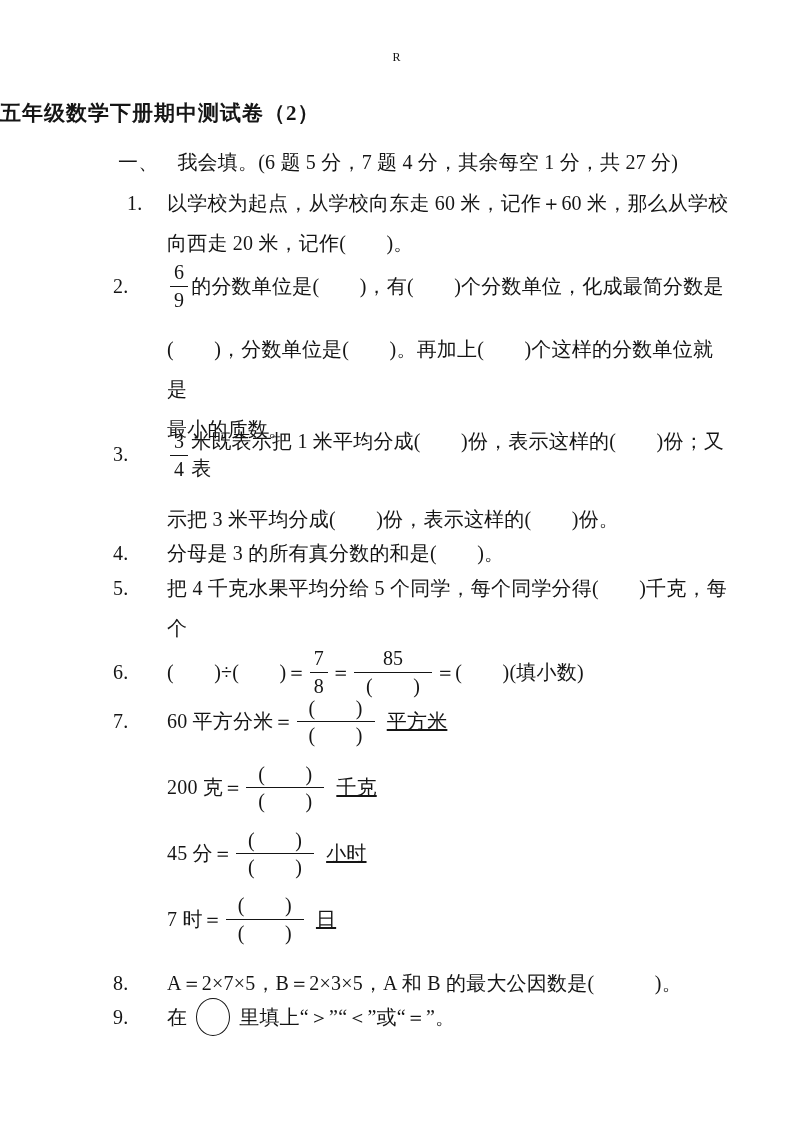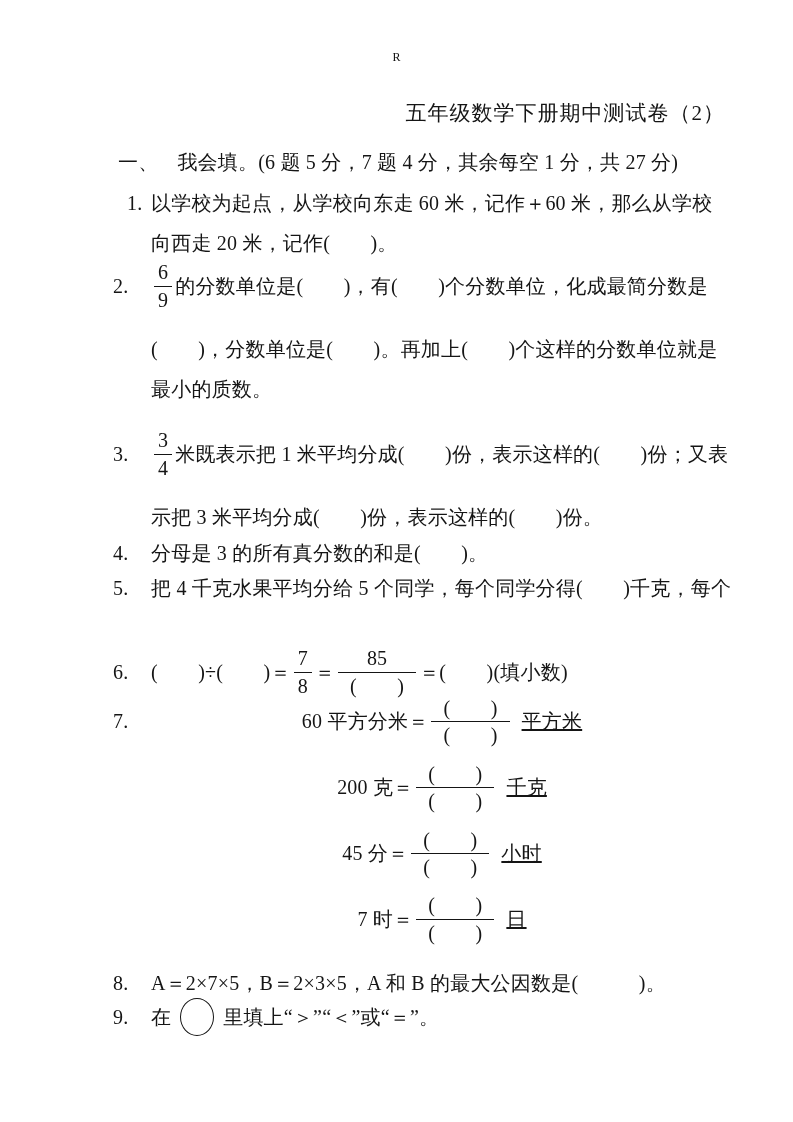--- a/index.html
+++ b/index.html
@@ -3,41 +3,41 @@
 <meta charset="utf-8">
 <style>
   html,body{margin:0;padding:0;background:#ffffff;}
   .page{
     position:relative;width:793px;height:1122px;background:#ffffff;
     font-family:"Liberation Serif","DejaVu Serif",serif;
     color:#151515;font-size:20px;letter-spacing:0.2px;overflow:hidden;
   }
   .mark{position:absolute;top:50px;left:0;width:100%;text-align:center;font-size:12px;}
   .title{
-    position:absolute;top:99px;left:12px;width:713px;text-align:right;
-    font-weight:400;font-size:21px;letter-spacing:1px;
+    position:absolute;top:99px;left:0;width:713px;text-align:left;
+    font-weight:700;font-size:21px;letter-spacing:1px;
   }
   .section{position:absolute;top:148px;left:118px;display:flex;line-height:28px;}
   .sec-label{margin-right:19px;}
   .q{position:absolute;left:113px;right:60px;display:flex;align-items:flex-start;}
   .qnum{width:38px;flex:none;line-height:40px;}
   .q1num{padding-left:14px;width:24px;}
   .qnum-tall{line-height:52px;}
   .qnum-48{line-height:48px;}
   .qnum-44{line-height:44px;}
-  .qbody{flex:1;min-width:0;}
+  .qbody{flex:1;min-width:0;margin-left:16px;}
   .qline{line-height:40px;}
   .frow{display:flex;align-items:center;min-height:52px;}
   .fr-gap{margin-bottom:17px;}
   .frac{display:inline-flex;flex-direction:column;text-align:center;line-height:1.12;margin:0 3px;flex:none;}
   .fn{border-bottom:1.6px solid #151515;padding:0 4px 2px;}
   .fd{padding:2px 4px 0;}
   .frac-wide .fn,.frac-wide .fd{padding-left:12px;padding-right:12px;}
   .unit{margin-left:9px;text-decoration:underline;}
-  .q7row{min-height:48px;margin-bottom:16px;justify-content:center;}
+  .q7row{min-height:48px;margin-bottom:16px;}
   .circle{display:inline-block;width:32px;height:36px;border:1.6px solid #151515;border-radius:50%;margin:0 9px;flex:none;}
 </style>
 </head>
 <body>
 
 <div class="page">
 
   <div class="mark">R</div>
 
   <div class="title">五年级数学下册期中测试卷（2）</div>

